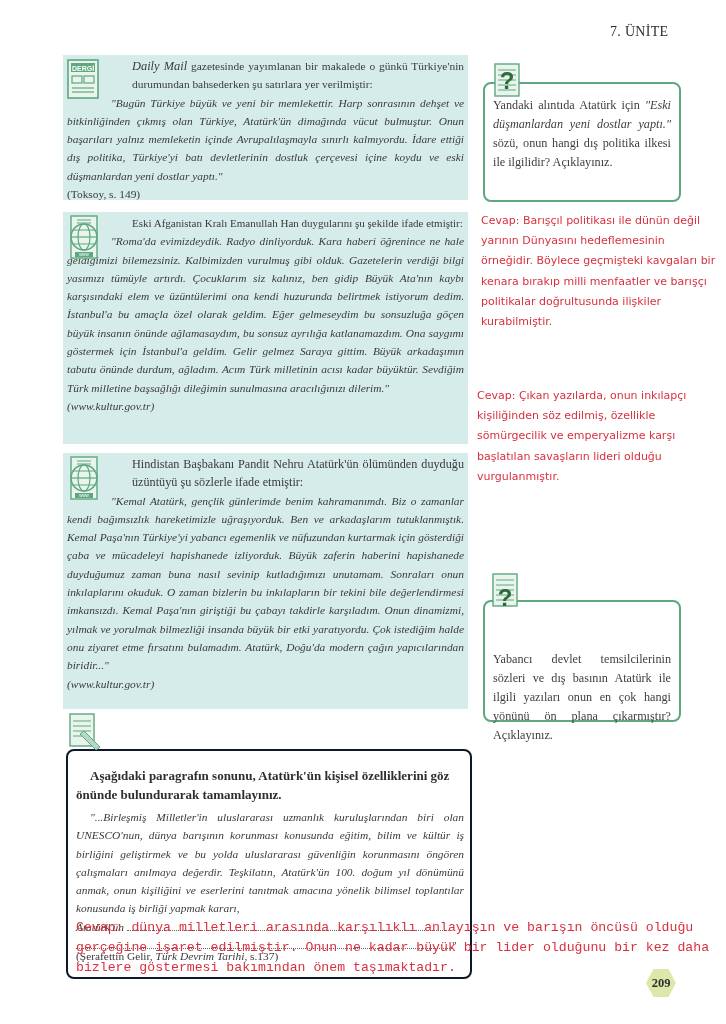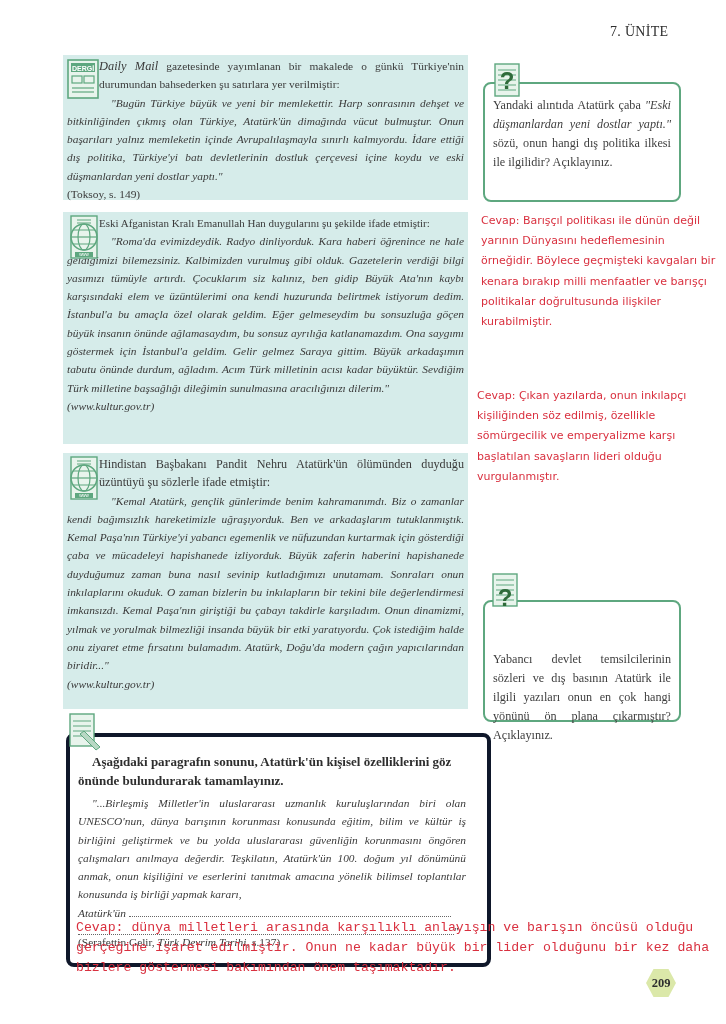--- a/index.html
+++ b/index.html
@@ -1,27 +1,27 @@
 <!DOCTYPE html>
 <html><head>
 <meta charset="utf-8">
 <style>
   html,body{margin:0;padding:0;}
   body{width:726px;height:1024px;background:#fff;position:relative;overflow:hidden;font-family:"Liberation Serif","DejaVu Serif",serif;color:#3a3a3a;}
   .unit-title{position:absolute;left:610px;top:24px;font-weight:normal;font-size:14px;color:#2e2e2e;letter-spacing:0.3px;}
   .teal-box{position:absolute;background:#d6ecea;}
   .src-text{font-size:11.4px;line-height:18.3px;color:#3a3a3a;text-align:justify;}
   .src-text .it{font-style:italic;}
-  .intro{padding-left:32px;}
+  .intro{padding-left:65px;}
   .icon-box{position:absolute;left:3px;top:3px;width:36px;height:44px;}
   .q-card{position:absolute;border:2px solid #5ea77f;border-radius:8px;background:#fff;}
   .q-card .q-text{font-size:12.2px;line-height:19px;color:#3e3e3e;padding:0 8px;text-align:justify;}
   .q-icon{position:absolute;width:28px;height:36px;}
   .answer{position:absolute;font-family:"DejaVu Sans","Liberation Sans",sans-serif;color:#d9303f;font-size:11px;line-height:20.2px;}
-  .task-card{position:absolute;left:66px;top:733px;width:402px;height:226px;border:4px solid #0f172a;border-radius:8px;background:#fff;padding-left:15px;}
+  .task-card{position:absolute;left:66px;top:749px;width:402px;height:226px;border:2px solid #0f172a;border-radius:8px;background:#fff;}
   .task-title{position:absolute;left:8px;top:15px;width:386px;font-weight:bold;font-size:13px;line-height:19px;color:#2e2e2e;text-indent:14px;}
   .task-body{position:absolute;left:8px;top:57px;width:388px;font-size:11.4px;line-height:18.3px;font-style:italic;color:#3a3a3a;text-align:justify;text-indent:14px;}
   .dots{display:inline-block;border-bottom:1px dotted #666;width:322px;height:10px;}
   .citation{position:absolute;left:8px;top:199px;font-size:11.4px;color:#3a3a3a;}
   .page-num{position:absolute;left:646px;top:969px;width:30px;height:28px;background:#dbe8a9;clip-path:polygon(25% 0,75% 0,100% 50%,75% 100%,25% 100%,0 50%);font-weight:bold;font-size:12.5px;color:#2e2e2e;display:flex;align-items:center;justify-content:center;}
 </style>
 </head>
 <body>
 
 <div class="unit-title">7. ÜNİTE</div>
@@ -77,21 +77,21 @@
     <text x="18" y="41.3" font-size="4.5" fill="#fff" text-anchor="middle" font-family="Liberation Sans, sans-serif">www</text>
   </svg>
   <div class="src-text">
     <div class="intro" style="font-size:12.2px">Hindistan Başbakanı Pandit Nehru Atatürk'ün ölümünden duyduğu üzüntüyü şu sözlerle ifade etmiştir:</div>
     <div class="it" style="text-indent:44px">"Kemal Atatürk, gençlik günlerimde benim kahramanımdı. Biz o zamanlar kendi bağımsızlık hareketimizle uğraşıyorduk. Ben ve arkadaşlarım tutuklanmıştık. Kemal Paşa'nın Türkiye'yi yabancı egemenlik ve nüfuzundan kurtarmak için gösterdiği çaba ve mücadeleyi hapishanede izliyorduk. Büyük zaferin haberini hapishanede duyduğumuz zaman buna nasıl sevinip kutladığımızı unutamam. Sonraları onun inkılaplarını okuduk. O zaman bizlerin bu inkılapların bir tekini bile değerlendirmesi imkansızdı. Kemal Paşa'nın giriştiği bu çabayı takdirle karşıladım. Onun dinamizmi, yılmak ve yorulmak bilmezliği insanda büyük bir etki yaratıyordu. Çok istediğim halde onu ziyaret etme fırsatını bulamadım. Atatürk, Doğu'da modern çağın yapıcılarından biridir..."</div>
     <div class="it">(www.kultur.gov.tr)</div>
   </div>
 </div>
 
 <div class="q-card" style="left:483px;top:82px;width:194px;height:116px;">
-  <div class="q-text" style="padding-top:12px;"><span>Yandaki alıntıda Atatürk çaba </span><i>"Eski düşmanlardan yeni dostlar yaptı."</i><span> sözü, onun hangi dış politika ilkesi ile ilgilidir? Açıklayınız.</span></div>
+  <div class="q-text" style="padding-top:12px;"><span>Yandaki alıntıda Atatürk için </span><i>"Eski düşmanlardan yeni dostlar yaptı."</i><span> sözü, onun hangi dış politika ilkesi ile ilgilidir? Açıklayınız.</span></div>
 </div>
 <svg class="q-icon" style="left:493px;top:62px;" viewBox="0 0 28 36">
   <rect x="2" y="2" width="24" height="32" fill="#e8f4ec" stroke="#5ea77f" stroke-width="1.4"></rect>
   <line x1="5" y1="8" x2="23" y2="8" stroke="#5ea77f"></line>
     <line x1="5" y1="13" x2="23" y2="13" stroke="#5ea77f"></line>
     <line x1="5" y1="18" x2="23" y2="18" stroke="#5ea77f"></line>
     <line x1="5" y1="23" x2="23" y2="23" stroke="#5ea77f"></line>
     <line x1="5" y1="28" x2="23" y2="28" stroke="#5ea77f"></line>
   <text x="14" y="27" font-size="24" font-weight="bold" fill="#2f6b3a" text-anchor="middle" font-family="Liberation Sans, sans-serif">?</text>
 </svg>

